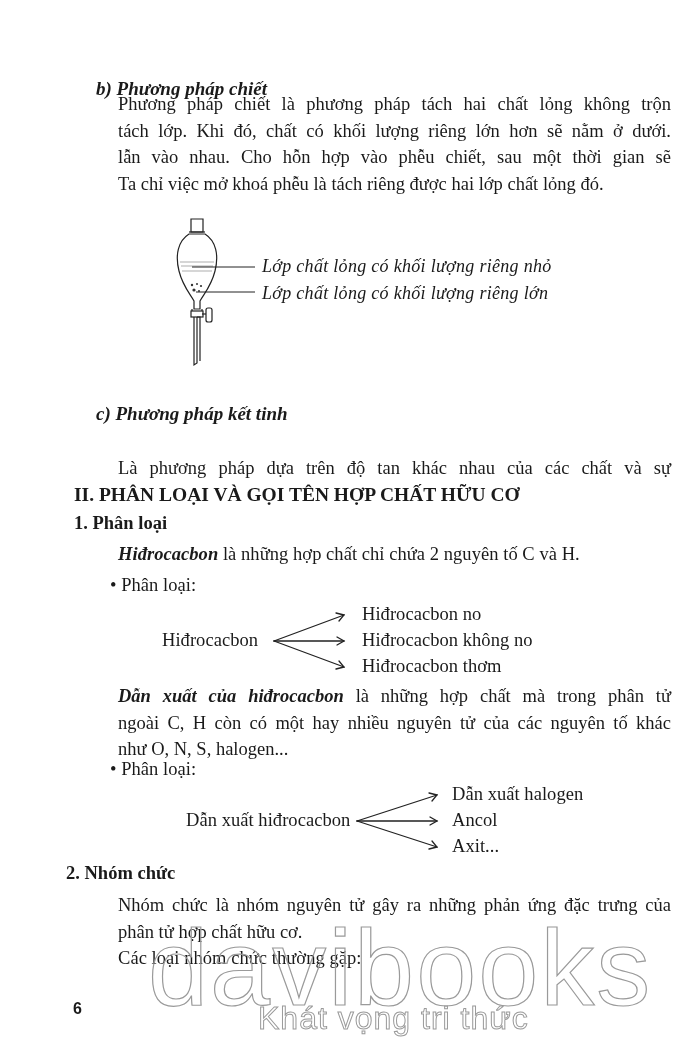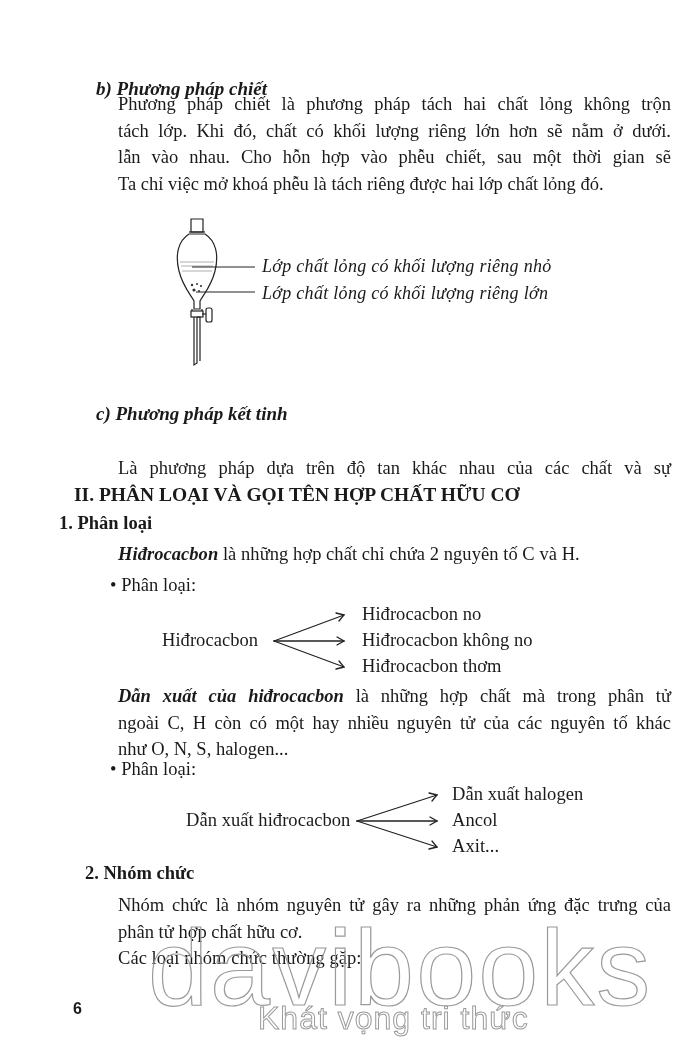--- a/index.html
+++ b/index.html
@@ -70,21 +70,21 @@
 </svg>
 <div class="abs italic-label" style="left:262px; top:256px;">Lớp chất lỏng có khối lượng riêng nhỏ</div>
 <div class="abs italic-label" style="left:262px; top:283px;">Lớp chất lỏng có khối lượng riêng lớn</div>
 
 <div class="abs subhead" style="left:96px; top:403px;">c) Phương pháp kết tinh</div>
 <div class="justify" style="top:431px;margin-top:24px;">
   <span class="line">Là phương pháp dựa trên độ tan khác nhau của các chất và sự</span>
 </div>
 
 <div class="abs h2" style="left:74px; top:484px;">II. PHÂN LOẠI VÀ GỌI TÊN HỢP CHẤT HỮU CƠ</div>
-<div class="abs h3" style="left:59px; top:513px;">1. Phân loại</div>
+<div class="abs h3" style="left:74px; top:513px;">1. Phân loại</div>
 
 <div class="abs body-text" style="left:118px; top:544px;">
   <span class="bi">Hiđrocacbon</span><span> là những hợp chất chỉ chứa 2 nguyên tố C và H.</span>
 </div>
 
 <div class="abs body-text" style="left:110px; top:575px;">• Phân loại:</div>
 
 <div class="abs body-text" style="left:162px; top:630px;">Hiđrocacbon</div>
 <svg style="left:272px; top:610px;" width="80" height="62" viewBox="0 0 80 62">
   <g stroke="#222" stroke-width="1.3" fill="none" stroke-linecap="round">
@@ -116,21 +116,21 @@
     <path d="M2 31 L82 31"></path>
     <path d="M75 27 L82 31 L75 35"></path>
     <path d="M2 31 L82 57"></path>
     <path d="M77 51 L82 57 L74 59"></path>
   </g>
 </svg>
 <div class="abs body-text" style="left:452px; top:784px;">Dẫn xuất halogen</div>
 <div class="abs body-text" style="left:452px; top:810px;">Ancol</div>
 <div class="abs body-text" style="left:452px; top:836px;">Axit...</div>
 
-<div class="abs h3" style="left:85px; top:863px;">2. Nhóm chức</div>
+<div class="abs h3" style="left:66px; top:863px;">2. Nhóm chức</div>
 <div class="justify" style="top:892px;">
   <span class="line">Nhóm chức là nhóm nguyên tử gây ra những phản ứng đặc trưng của</span>
   <span class="line last">phân tử hợp chất hữu cơ.</span>
 </div>
 <div class="abs body-text" style="left:118px; top:948px;">Các loại nhóm chức thường gặp:</div>
 
 <div class="abs pageno" style="left:73px; top:1000px;">6</div>
 
 <div class="abs wm-big" style="left:148px; top:905px;">davibooks</div>
 <div class="abs wm-small" style="left:258px; top:1000px;">Khát vọng tri thức</div>

